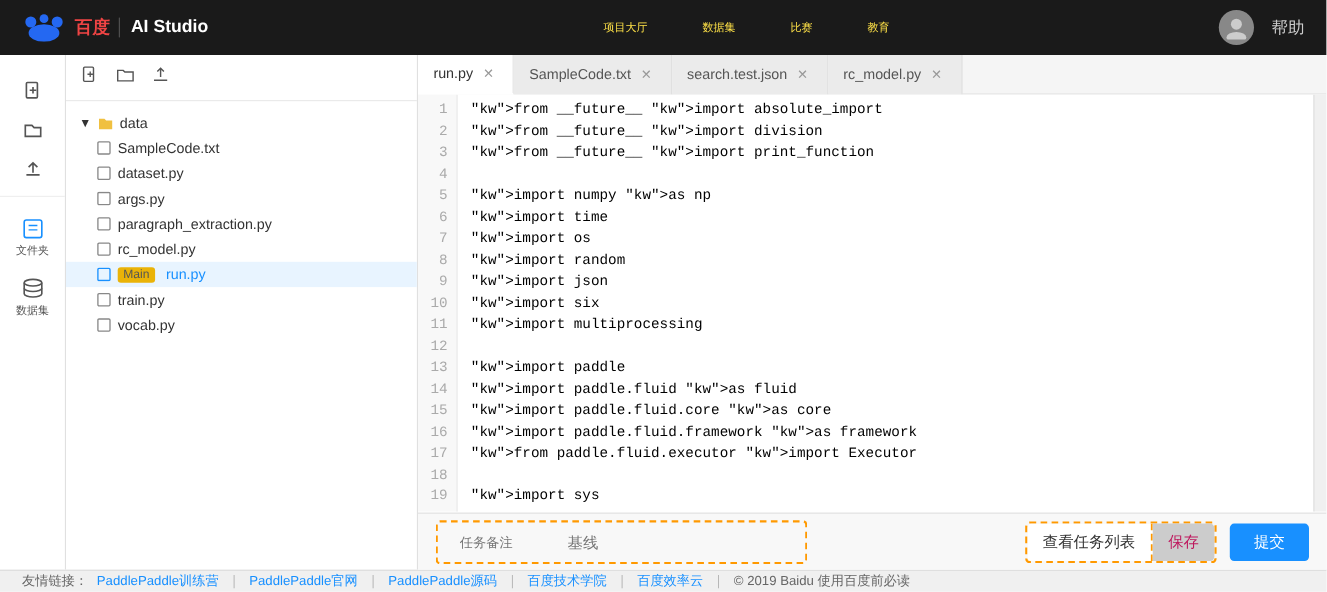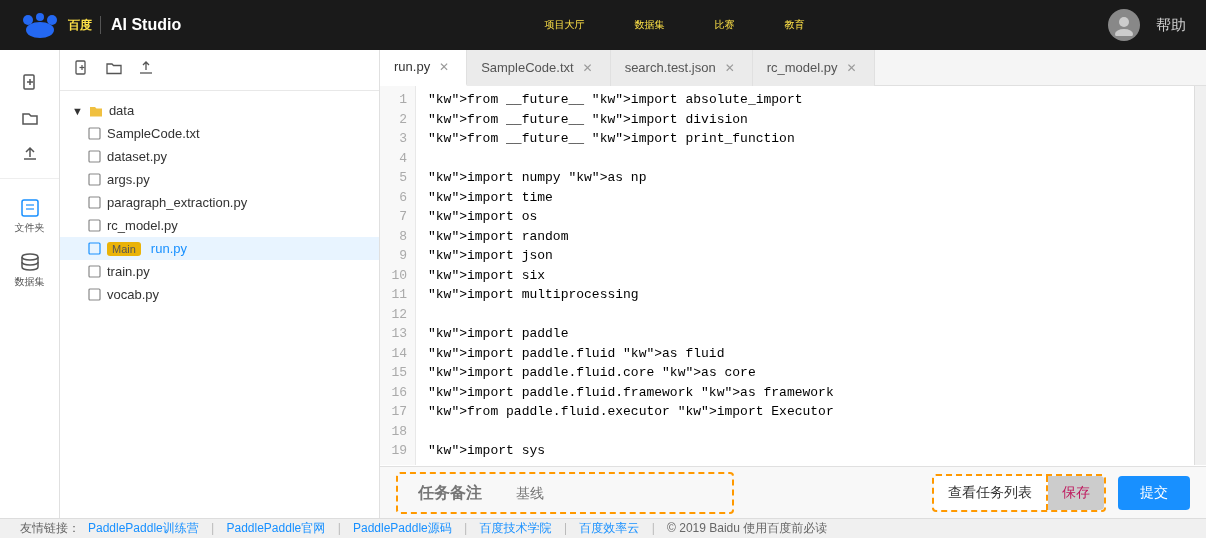--- a/index.html
+++ b/index.html
@@ -339,21 +339,21 @@
 
 <div class="topnav">
   <div class="topnav-logo">
 
     <svg class="baidu-logo" viewBox="0 0 40 26" xmlns="http://www.w3.org/2000/svg">
       <circle cx="8" cy="8" r="5" fill="#2468f2"></circle>
       <circle cx="20" cy="5" r="4" fill="#2468f2"></circle>
       <circle cx="32" cy="8" r="5" fill="#2468f2"></circle>
       <ellipse cx="20" cy="18" rx="14" ry="8" fill="#2468f2"></ellipse>
     </svg>
-    <span style="color:#fde047;font-size:12px;font-weight:bold;font-family:Liberation Serif, serif;">百度</span>
+    <span style="color:#ef4444;font-size:16px;font-weight:bold;font-family:Liberation Serif, serif;">百度</span>
     <span class="studio-label">AI Studio</span>
   </div>
   <div class="topnav-links">
     <span class="topnav-link">项目大厅</span>
     <span class="topnav-link">数据集</span>
     <span class="topnav-link">比赛</span>
     <span class="topnav-link">教育</span>
   </div>
   <div class="topnav-right">
     <div class="avatar-circle">
@@ -535,21 +535,21 @@
             <div>19</div>
           </div>
         <div class="code-lines" id="code-lines"><div class="code-line"><span class="&lt;span">"kw"</span>&gt;from __future__ <span class="&lt;span">"kw"</span>&gt;import absolute_import</div><div class="code-line"><span class="&lt;span">"kw"</span>&gt;from __future__ <span class="&lt;span">"kw"</span>&gt;import division</div><div class="code-line"><span class="&lt;span">"kw"</span>&gt;from __future__ <span class="&lt;span">"kw"</span>&gt;import print_function</div><div class="code-line">&nbsp;</div><div class="code-line"><span class="&lt;span">"kw"</span>&gt;import numpy <span class="&lt;span">"kw"</span>&gt;as np</div><div class="code-line"><span class="&lt;span">"kw"</span>&gt;import time</div><div class="code-line"><span class="&lt;span">"kw"</span>&gt;import os</div><div class="code-line"><span class="&lt;span">"kw"</span>&gt;import random</div><div class="code-line"><span class="&lt;span">"kw"</span>&gt;import json</div><div class="code-line"><span class="&lt;span">"kw"</span>&gt;import six</div><div class="code-line"><span class="&lt;span">"kw"</span>&gt;import multiprocessing</div><div class="code-line">&nbsp;</div><div class="code-line"><span class="&lt;span">"kw"</span>&gt;import paddle</div><div class="code-line"><span class="&lt;span">"kw"</span>&gt;import paddle.fluid <span class="&lt;span">"kw"</span>&gt;as fluid</div><div class="code-line"><span class="&lt;span">"kw"</span>&gt;import paddle.fluid.core <span class="&lt;span">"kw"</span>&gt;as core</div><div class="code-line"><span class="&lt;span">"kw"</span>&gt;import paddle.fluid.framework <span class="&lt;span">"kw"</span>&gt;as framework</div><div class="code-line"><span class="&lt;span">"kw"</span>&gt;from paddle.fluid.executor <span class="&lt;span">"kw"</span>&gt;import Executor</div><div class="code-line">&nbsp;</div><div class="code-line"><span class="&lt;span">"kw"</span>&gt;import sys</div></div>
         <div class="scrollbar-v"></div>
       </div>
     </div>
 
     <div class="action-bar" style="position:relative;">
 
       <div style="display:flex;gap:0;border:2px dashed #ff9900;border-radius:4px;padding:4px 8px;align-items:center;gap:8px;">
-        <input class="task-note-input" style="border: none; outline: none; width: 90px; background: transparent; font-size: 16px; color: rgb(153, 153, 153); font-weight: bold;" placeholder="任务备注">
+        <input class="task-note-input" style="border: none; outline: none; width: 90px; background: transparent; font-size: 12px; color: rgb(153, 153, 153);" placeholder="任务备注">
         <input class="baseline-input" style="border: none; outline: none; width: 220px; background: transparent; font-size: 14px; color: rgb(153, 153, 153);" placeholder="基线">
       </div>
       <div style="flex:1;"></div>
 
       <div style="display:flex;gap:0;border:2px dashed #ff9900;border-radius:4px;align-items:center;">
         <button class="view-task-btn" style="border:none;border-right:2px dashed #ff9900;border-radius:4px 0 0 4px;padding:8px 14px;">查看任务列表</button>
         <button class="save-btn" style="border-radius:0 4px 4px 0;padding:8px 14px;">保存</button>
       </div>
       <button class="submit-btn">提交</button>
 

